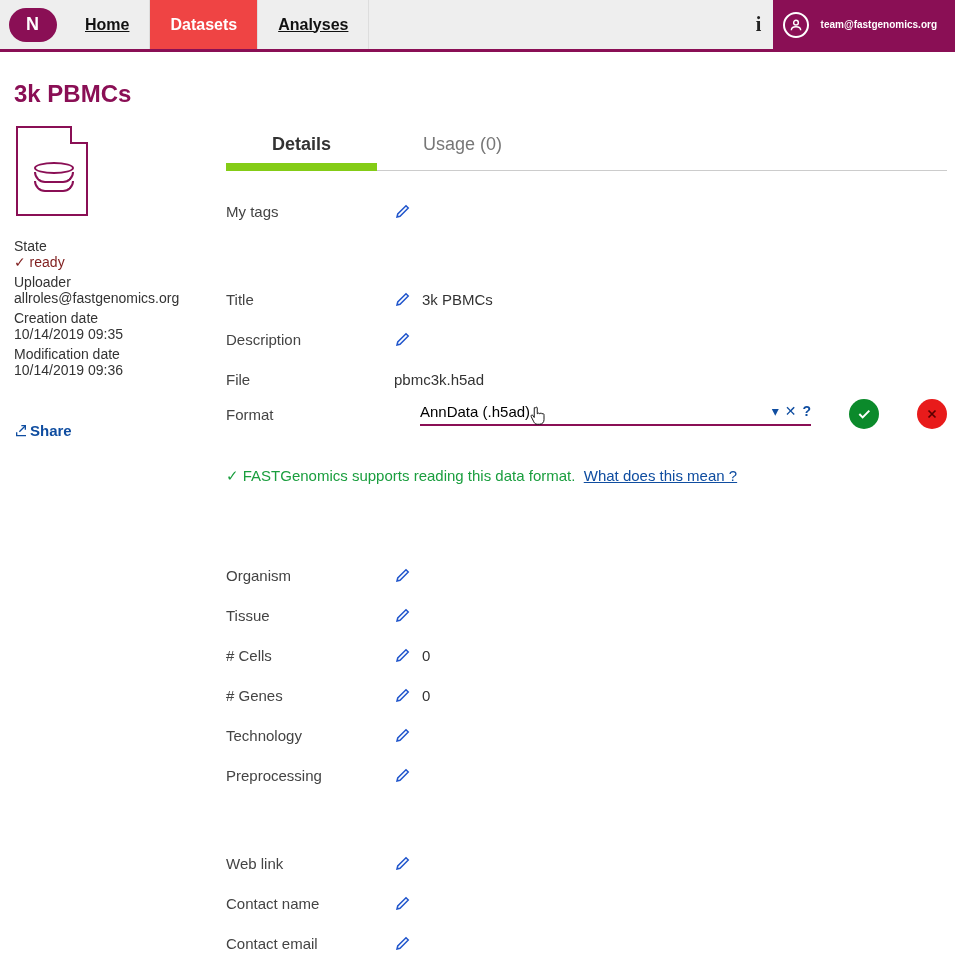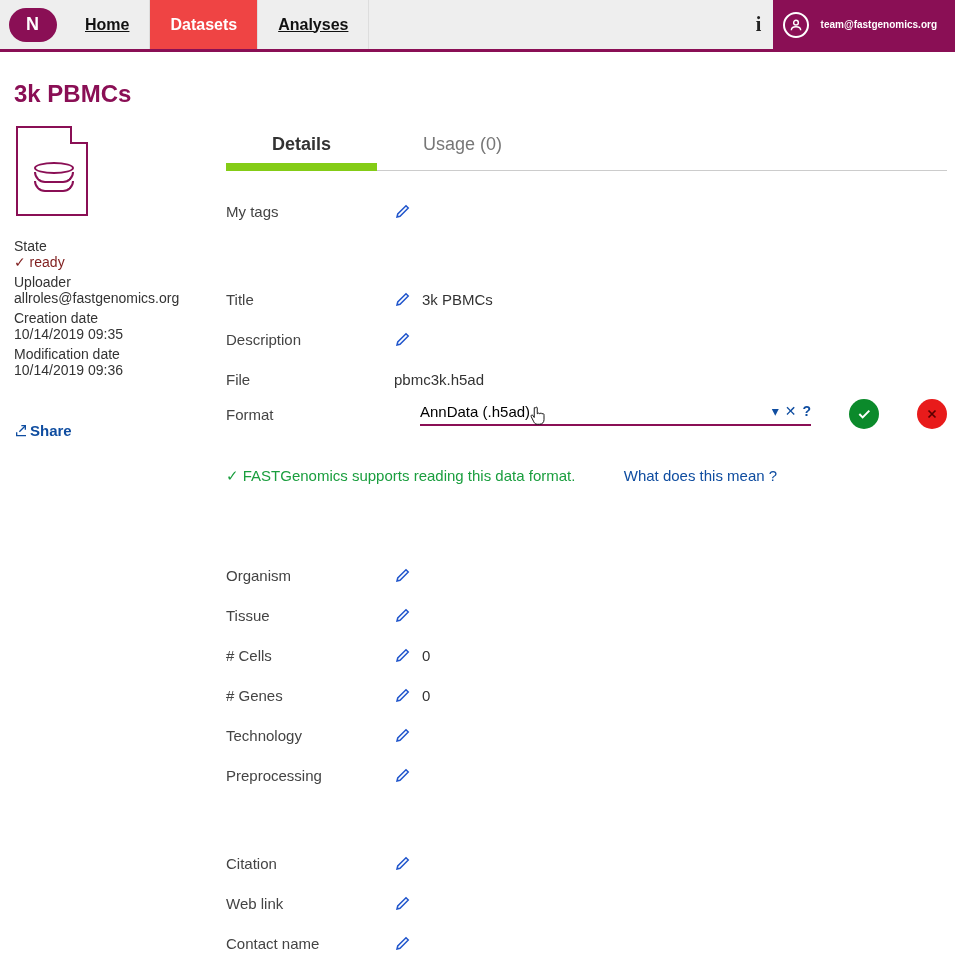--- a/index.html
+++ b/index.html
@@ -193,21 +193,21 @@
     }
     .circle-green{background:#0b8a2b;}
     .circle-red{background:#e81b1b;}
     .support-line {
       margin-top: 38px;
       margin-left: 0;
       font-size: 15px;
       color: #1a9e3e;
     }
     .support-link {
-      color:#0f4da0;cursor:pointer;margin-left:40px;
+      color:#0f4da0;text-decoration:underline;cursor:pointer;
     }
     .cursor-hand {
       position:absolute;
       font-size:18px;
       pointer-events:none;
     }
   </style>
 </head>
 <body>
 
@@ -385,28 +385,20 @@
       <span class="edit-icon">
           <svg width="18" height="18" viewBox="0 0 24 24" fill="none" stroke="#2156cc" stroke-width="2">
             <path d="M4 20l4-1 11-11-3-3L5 16l-1 4z"></path>
           </svg>
         </span>
     </div>
 
     <div class="section-gap"></div>
 
     <div class="field-row">
-      <div class="field-label">Citation</div>
-      <span class="edit-icon">
-          <svg width="18" height="18" viewBox="0 0 24 24" fill="none" stroke="#2156cc" stroke-width="2">
-            <path d="M4 20l4-1 11-11-3-3L5 16l-1 4z"></path>
-          </svg>
-        </span>
-    </div>
-    <div class="field-row">
       <div class="field-label">Web link</div>
       <span class="edit-icon">
           <svg width="18" height="18" viewBox="0 0 24 24" fill="none" stroke="#2156cc" stroke-width="2">
             <path d="M4 20l4-1 11-11-3-3L5 16l-1 4z"></path>
           </svg>
         </span>
     </div>
     <div class="field-row">
       <div class="field-label">Contact name</div>
       <span class="edit-icon">

